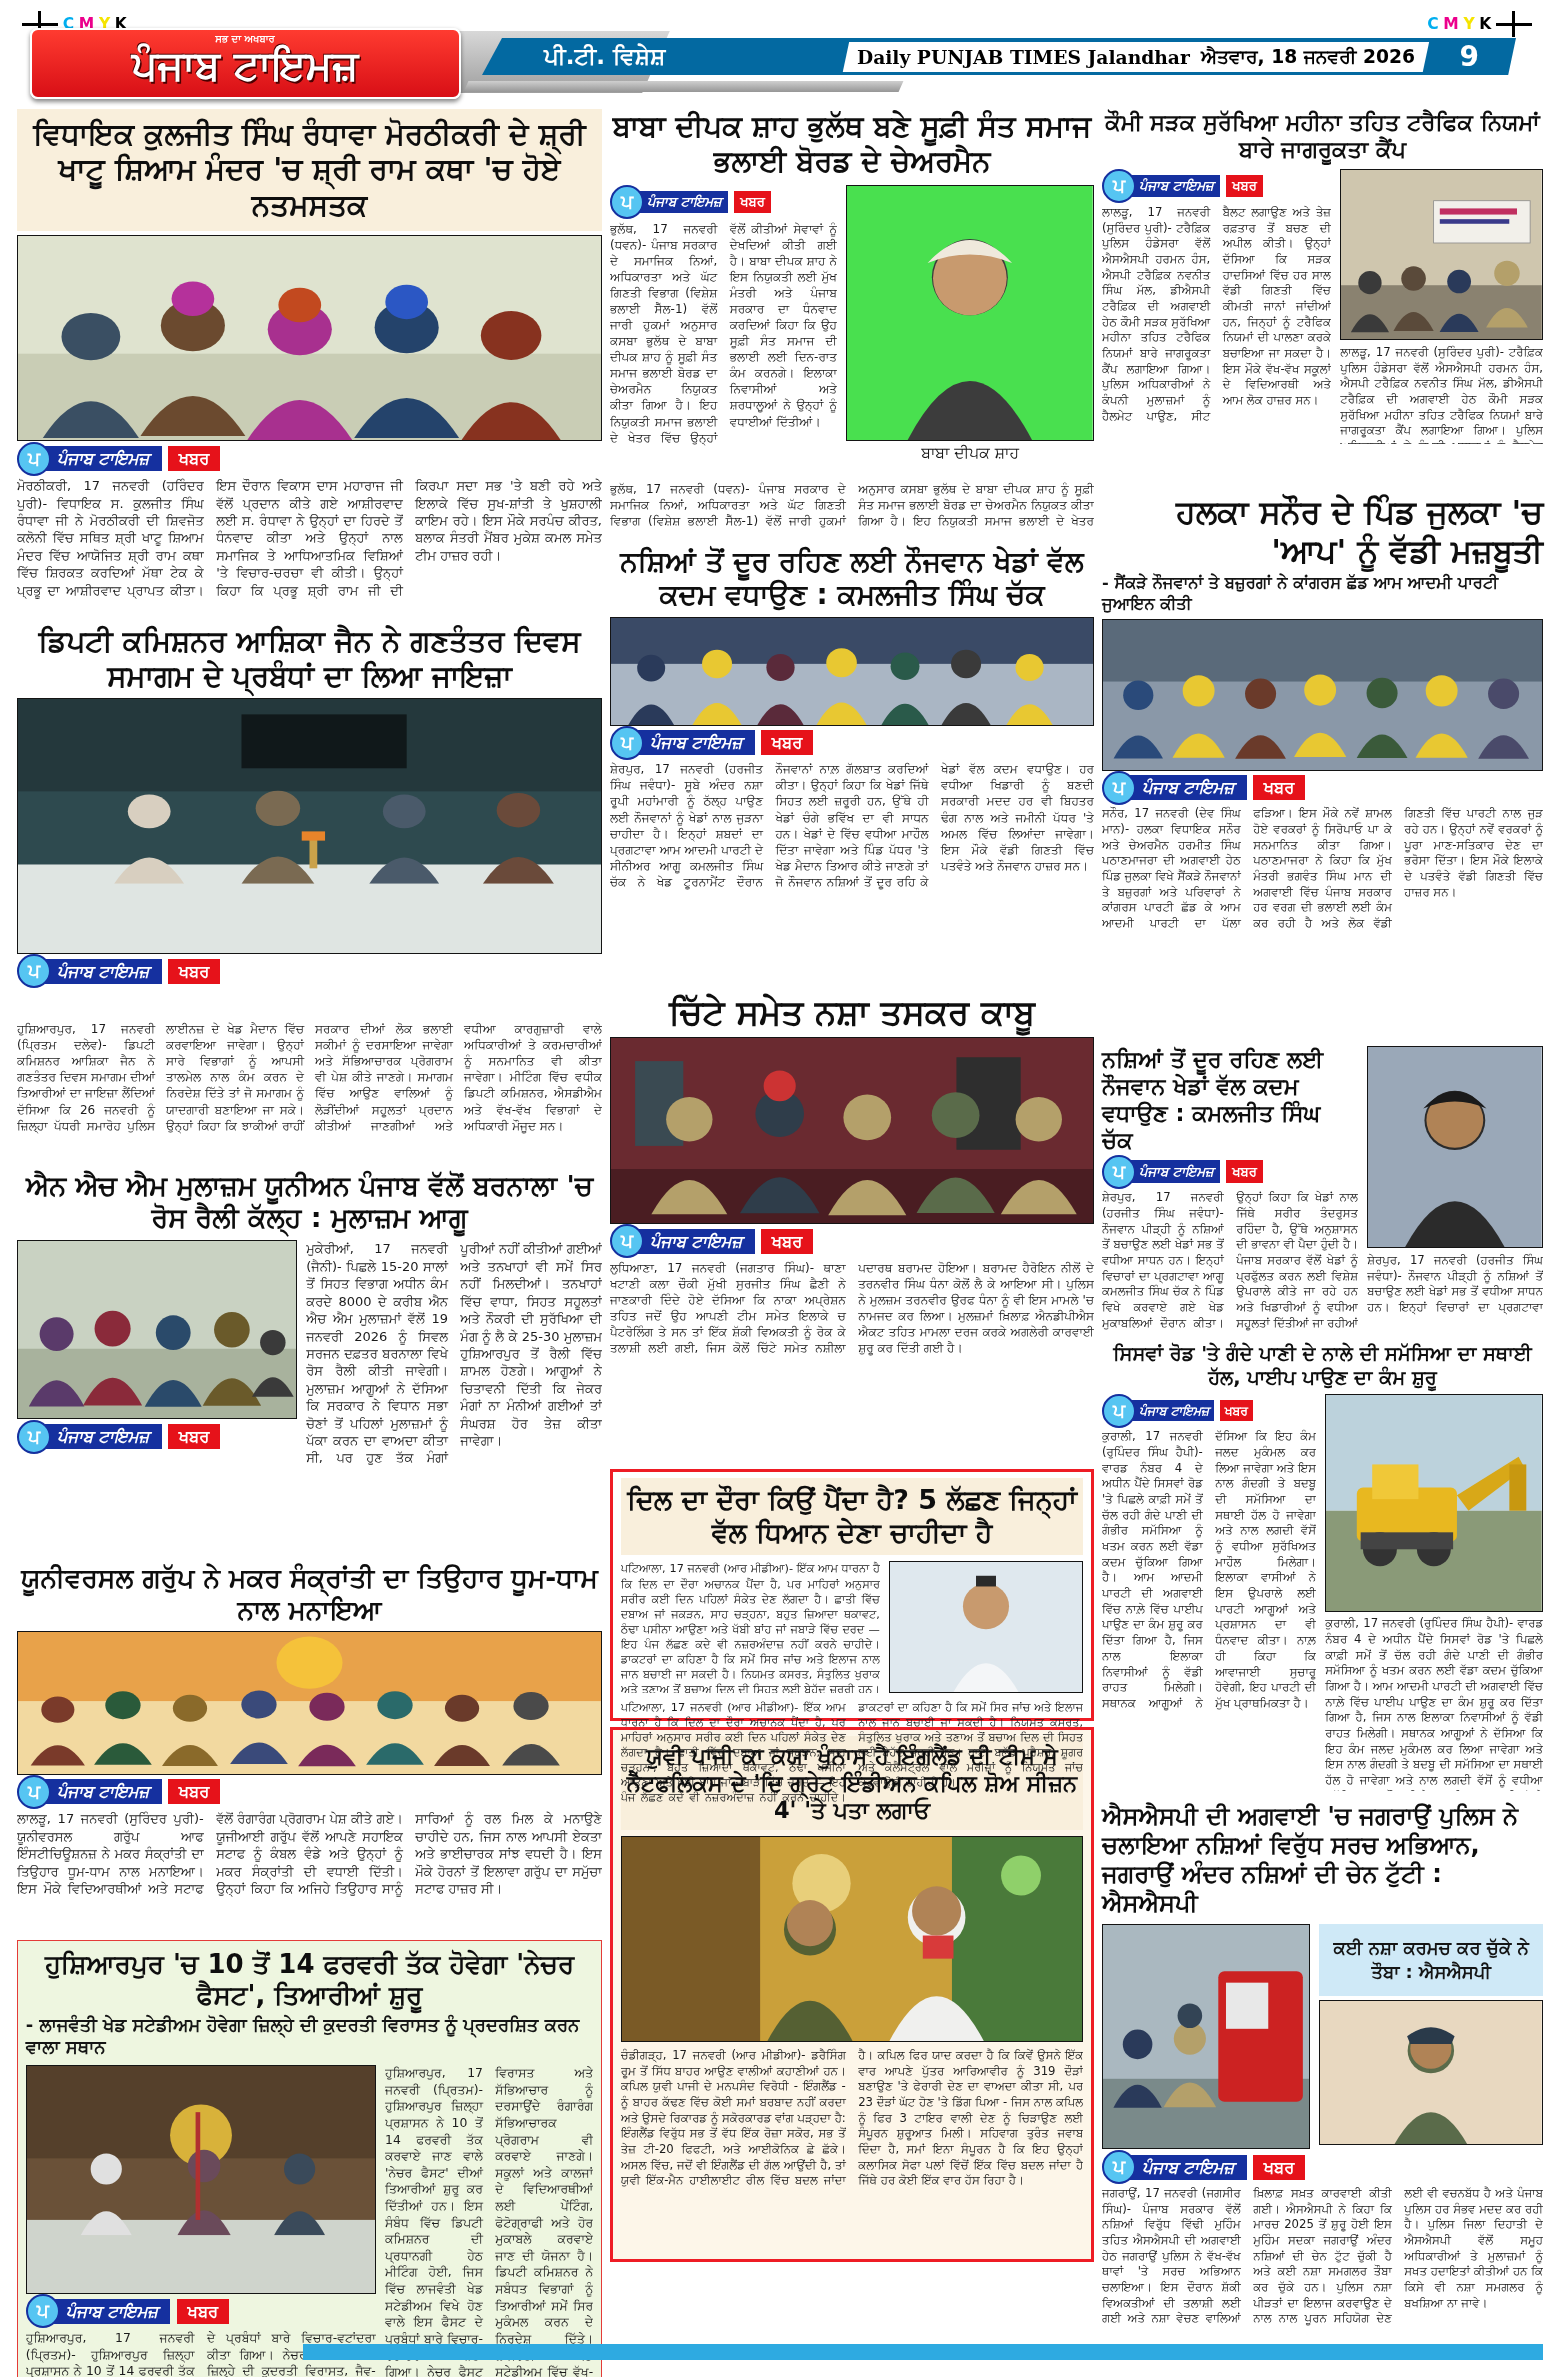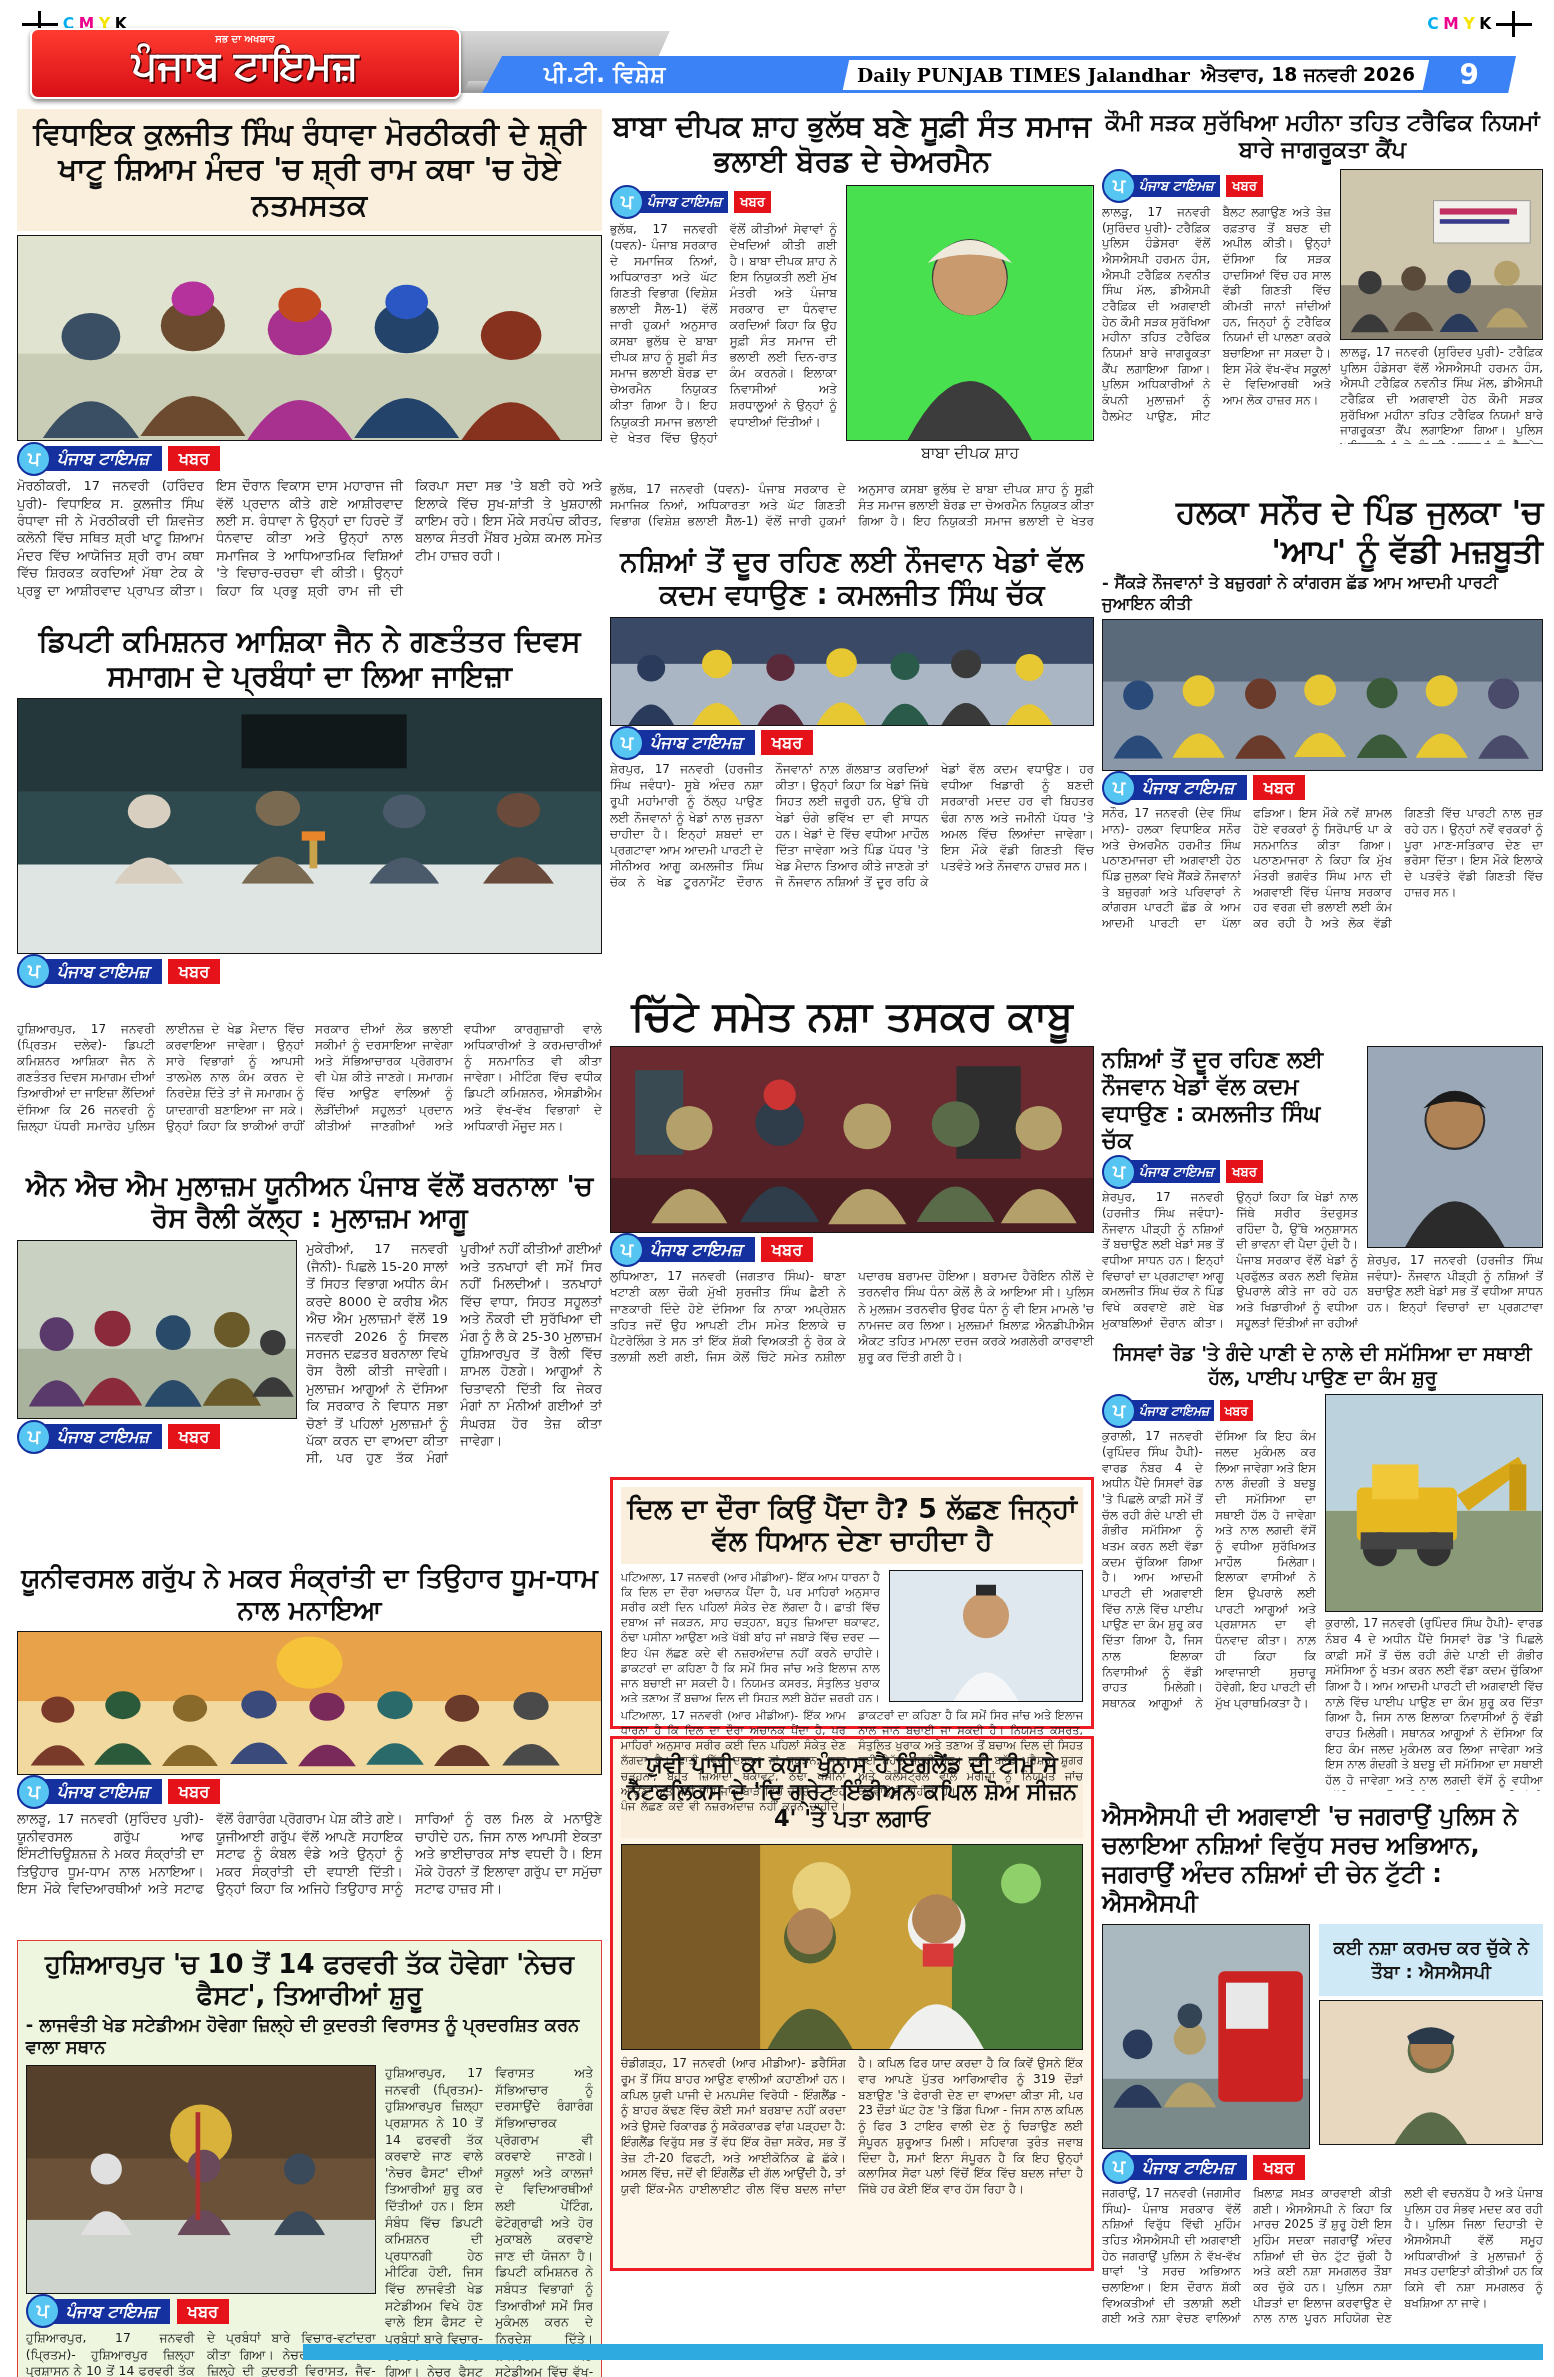--- a/index.html
+++ b/index.html
@@ -12,21 +12,21 @@
   .regmark .cross:after{content:"";position:absolute;left:16.3px;top:0;bottom:0;width:2.3px;background:#000;}
   .ltrC{color:#00aeef}.ltrM{color:#ec008c}.ltrY{color:#f5e400}.ltrK{color:#000}
   
   .mast-gray1{position:absolute;left:431px;top:31px;width:225px;height:62px;background:linear-gradient(#d8d8d8,#9f9f9f);transform:skewX(-24deg);}
   .mast-gray2{position:absolute;left:466px;top:81px;width:435px;height:11px;background:linear-gradient(#cfcfcf,#969696);transform:skewX(-24deg);}
   .mast-red{position:absolute;left:29.5px;top:28px;width:427px;height:67px;background:linear-gradient(#ff3b30,#d80f16);
             border:2.3px solid #fff;border-radius:7.8px;box-shadow:0 2.3px 4.7px rgba(0,0,0,.45);text-align:center;z-index:3;}
   .mast-tag{color:#fff;font-size:10px;font-weight:bold;margin-top:3.1px;}
   .mast-logo{color:#fff;font-size:40px;font-weight:bold;line-height:1.0;
              text-shadow:1.6px 1.6px 0 #4a0000,-0.8px -0.8px 0 #4a0000;}
-  .mast-blue{position:absolute;left:482px;top:56px;width:1034px;height:37px;background:#3b82f6;z-index:2;
+  .mast-blue{position:absolute;left:482px;top:38px;width:1034px;height:37px;background:#0369a1;z-index:2;
              clip-path:polygon(20px 0,100% 0,calc(100% - 7.8px) 100%,0 100%);}
   .mast-section{position:absolute;left:62px;top:4.7px;color:#fff;font-size:23px;font-weight:bold;}
   .mast-datebox{position:absolute;right:90px;top:3.9px;height:29.5px;background:#fff;display:flex;align-items:center;gap:11px;
                 padding:0 11px;transform:skewX(-12deg);}
   .mast-datebox span{display:inline-block;transform:skewX(12deg);}
   .paper-name{font-family:"DejaVu Serif","Liberation Serif",serif;font-weight:bold;font-size:18.7px;color:#000;}
   .paper-date{font-size:18.7px;font-weight:bold;color:#000;}
   .mast-pageno{position:absolute;right:37px;top:1.6px;color:#fff;font-size:28px;font-weight:bold;}
   
   .band{position:absolute;top:109px;}
@@ -282,21 +282,21 @@
       </div>
       <div class="badge">
         <span class="badge-circle">ਪ</span>
         <span class="badge-brand">ਪੰਜਾਬ ਟਾਇਮਜ਼</span>
         <span class="badge-tag">ਖਬਰ</span>
       </div>
       <div class="body cols3" style="height:218px;font-size:12px">ਸ਼ੇਰਪੁਰ, 17 ਜਨਵਰੀ (ਹਰਜੀਤ ਸਿੰਘ ਜਵੰਧਾ)- ਸੂਬੇ ਅੰਦਰ ਨਸ਼ਾ ਰੂਪੀ ਮਹਾਂਮਾਰੀ ਨੂੰ ਠੱਲ੍ਹ ਪਾਉਣ ਲਈ ਨੌਜਵਾਨਾਂ ਨੂੰ ਖੇਡਾਂ ਨਾਲ ਜੁੜਨਾ ਚਾਹੀਦਾ ਹੈ। ਇਨ੍ਹਾਂ ਸ਼ਬਦਾਂ ਦਾ ਪ੍ਰਗਟਾਵਾ ਆਮ ਆਦਮੀ ਪਾਰਟੀ ਦੇ ਸੀਨੀਅਰ ਆਗੂ ਕਮਲਜੀਤ ਸਿੰਘ ਚੱਕ ਨੇ ਖੇਡ ਟੂਰਨਾਮੈਂਟ ਦੌਰਾਨ ਨੌਜਵਾਨਾਂ ਨਾਲ਼ ਗੱਲਬਾਤ ਕਰਦਿਆਂ ਕੀਤਾ। ਉਨ੍ਹਾਂ ਕਿਹਾ ਕਿ ਖੇਡਾਂ ਜਿੱਥੇ ਸਿਹਤ ਲਈ ਜ਼ਰੂਰੀ ਹਨ, ਉੱਥੇ ਹੀ ਖੇਡਾਂ ਚੰਗੇ ਭਵਿੱਖ ਦਾ ਵੀ ਸਾਧਨ ਹਨ। ਖੇਡਾਂ ਦੇ ਵਿੱਚ ਵਧੀਆ ਮਾਹੌਲ ਦਿੱਤਾ ਜਾਵੇਗਾ ਅਤੇ ਪਿੰਡ ਪੱਧਰ 'ਤੇ ਖੇਡ ਮੈਦਾਨ ਤਿਆਰ ਕੀਤੇ ਜਾਣਗੇ ਤਾਂ ਜੋ ਨੌਜਵਾਨ ਨਸ਼ਿਆਂ ਤੋਂ ਦੂਰ ਰਹਿ ਕੇ ਖੇਡਾਂ ਵੱਲ ਕਦਮ ਵਧਾਉਣ। ਹਰ ਵਧੀਆ ਖਿਡਾਰੀ ਨੂੰ ਬਣਦੀ ਸਰਕਾਰੀ ਮਦਦ ਹਰ ਵੀ ਬਿਹਤਰ ਢੰਗ ਨਾਲ ਅਤੇ ਜਮੀਨੀ ਪੱਧਰ 'ਤੇ ਅਮਲ ਵਿੱਚ ਲਿਆਂਦਾ ਜਾਵੇਗਾ। ਇਸ ਮੌਕੇ ਵੱਡੀ ਗਿਣਤੀ ਵਿੱਚ ਪਤਵੰਤੇ ਅਤੇ ਨੌਜਵਾਨ ਹਾਜ਼ਰ ਸਨ।</div>
     </section>
 
     <section class="mt16">
-      <h2 class="hl" style="font-size:41px">ਚਿੱਟੇ ਸਮੇਤ ਨਸ਼ਾ ਤਸਕਰ ਕਾਬੂ</h2>
+      <h2 class="hl" style="font-size:34px">ਚਿੱਟੇ ਸਮੇਤ ਨਸ਼ਾ ਤਸਕਰ ਕਾਬੂ</h2>
       <div class="photo mt6" style="height:187px">
         <svg viewBox="0 0 600 240" preserveAspectRatio="none">
           <rect width="600" height="240" fill="#6a2a30"></rect>
             <rect y="170" width="600" height="70" fill="#4a1d22"></rect>
           <rect x="30" y="30" width="60" height="110" fill="#3a4a52"></rect>
             <rect x="430" y="25" width="80" height="120" fill="#2e2e2e"></rect>
           <use href="#bust" x="45" y="60" width="105" height="180" fill="#b4a06a"></use>
           <use href="#bust" x="155" y="50" width="110" height="190" fill="#2f3d4a"></use>
           <use href="#bust" x="265" y="58" width="108" height="182" fill="#b4a06a"></use>
           <use href="#bust" x="375" y="52" width="108" height="188" fill="#5a6b4a"></use>

